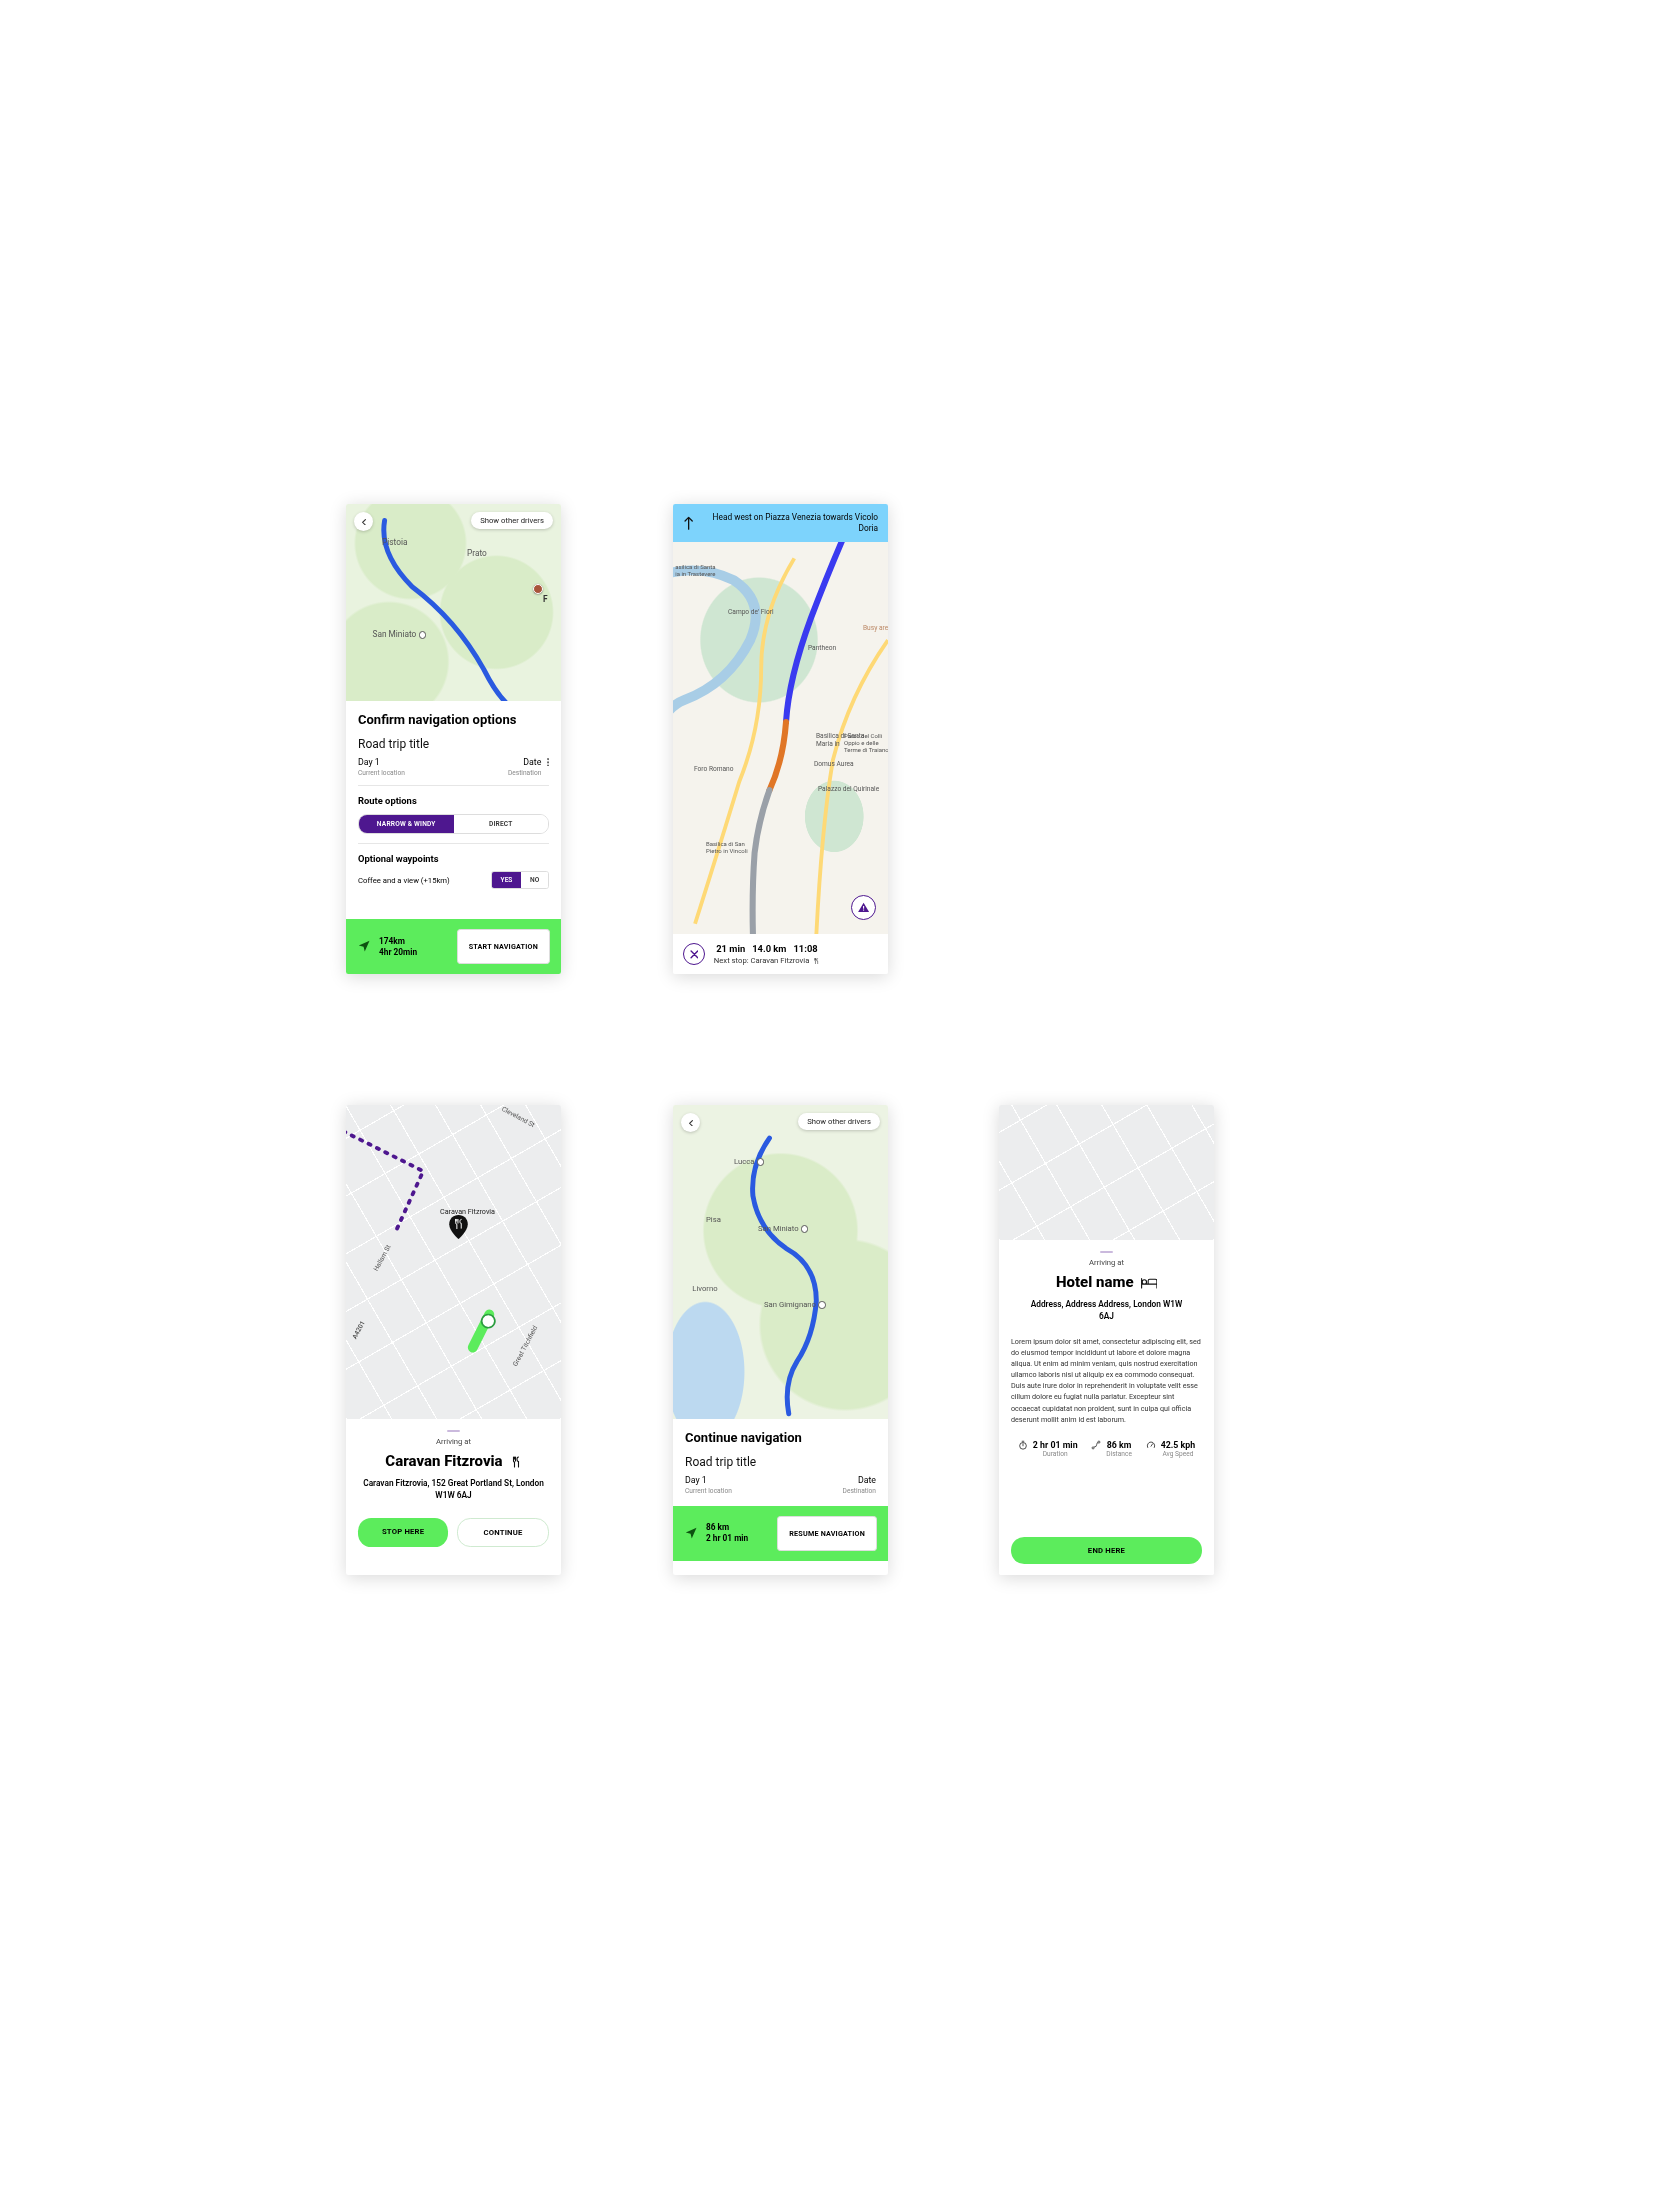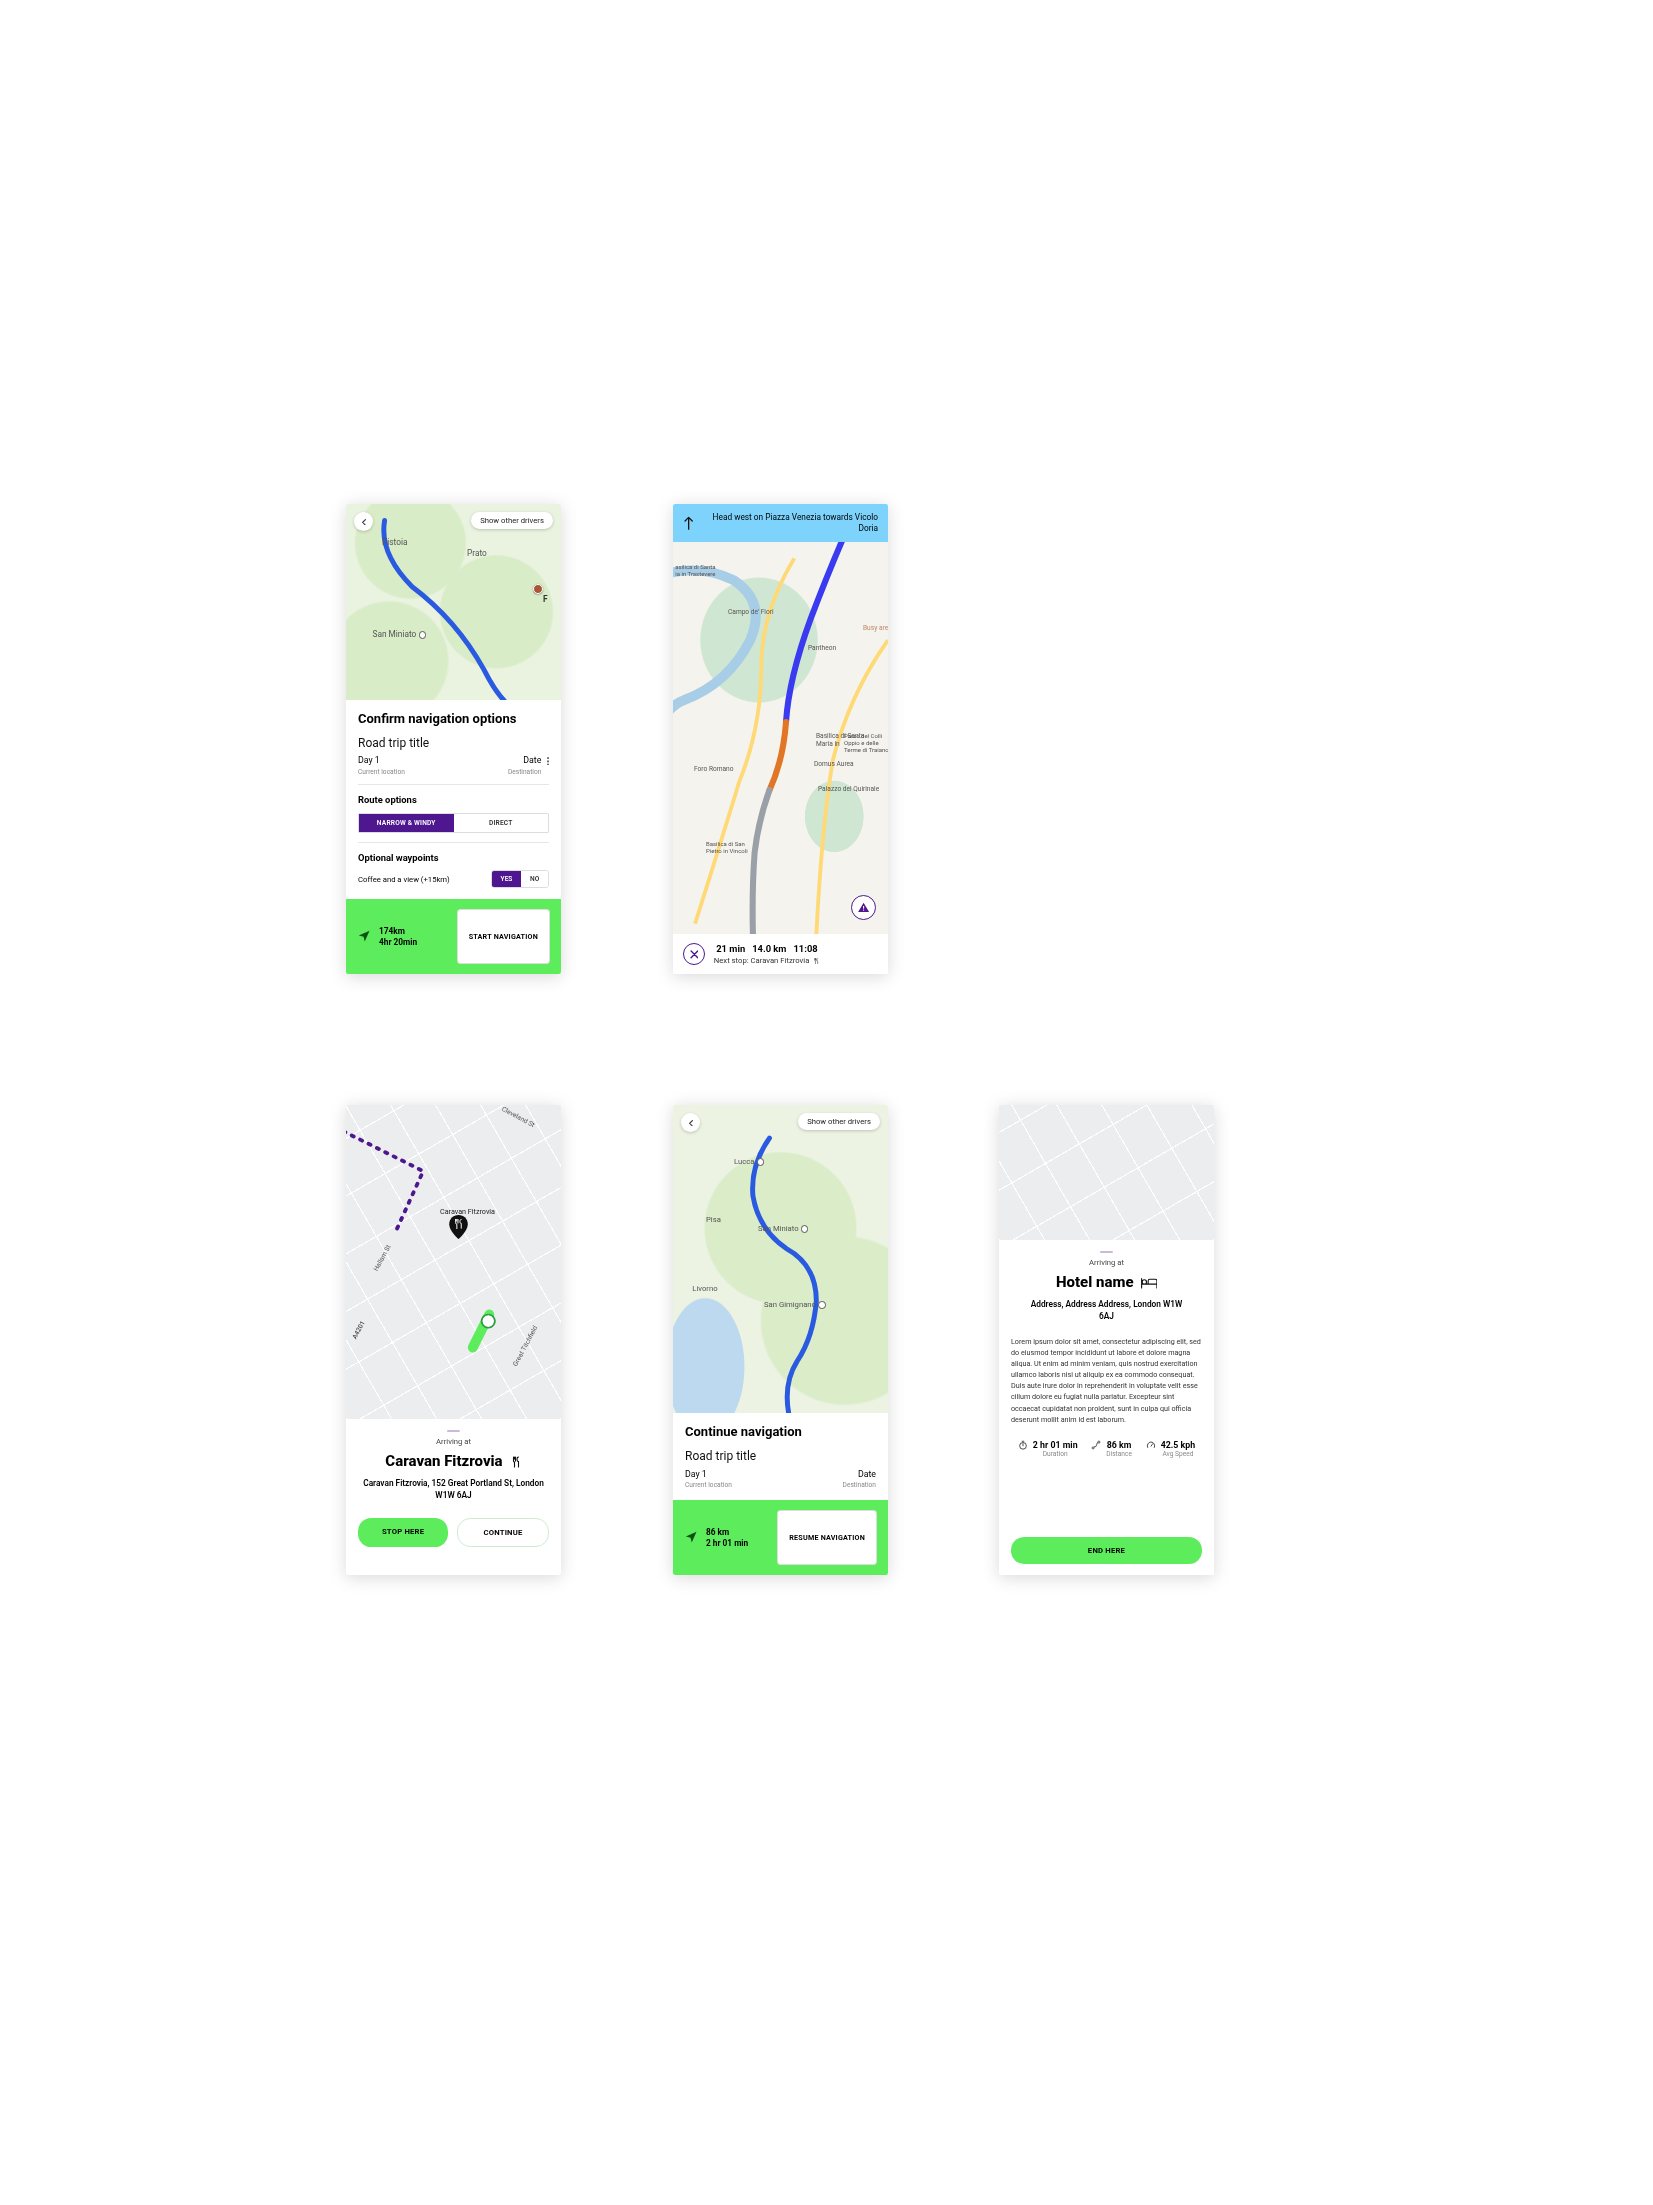--- a/index.html
+++ b/index.html
@@ -73,29 +73,29 @@
     padding:3.9px 8.8px; font-size:7.7px; box-shadow:0 1.1px 3.3px rgba(0,0,0,.2);
     color:#222;
   }
   .panel { background:#fff; padding:11px 12px; }
   .panel h2 { font-size:13px; font-weight:700; margin-bottom:10px; }
   .panel h3 { font-size:9.4px; font-weight:700; margin-bottom:7.7px; }
   .sub { font-size:12px; color:#111; margin-bottom:5.5px; }
   .row2 { display:flex; justify-content:space-between; align-items:flex-start; }
   .tiny { font-size:6.6px; color:#888; }
   .midline { border:none; border-top:0.6px solid #e6e6e6; margin:8.8px 0; }
-  .toggle-group { display:flex; border:0.6px solid #ddd; border-radius:1px; overflow:hidden; }
+  .toggle-group { display:flex; border:0.6px solid #ddd; border-radius:9px; overflow:hidden; }
   .toggle-group > div { flex:1; text-align:center; padding:5px 0; font-size:6.6px; font-weight:600; letter-spacing:0.2px; }
   .toggle-active { background:#4e178f; color:#fff; }
   .toggle-inactive { background:#fff; color:#333; }
   .small-toggle { display:flex; border:0.6px solid #ddd; border-radius:2.8px; overflow:hidden; }
   .small-toggle > div { padding:3.9px 8.8px; font-size:6.6px; font-weight:600; }
   .green-bar { background:#5cec5c; display:flex; align-items:center; padding:10px 11px; gap:7.7px; }
   .green-bar .metric-line { font-size:8.3px; font-weight:700; line-height:1.3; }
-  .btn-white { background:#fff; border-radius:3.3px; border:0.6px solid #ddd; padding:22px 11px; font-size:7.2px; font-weight:700; letter-spacing:0.2px; text-align:center; }
+  .btn-white { background:#fff; border-radius:3.3px; border:0.6px solid #ddd; padding:12px 11px; font-size:7.2px; font-weight:700; letter-spacing:0.2px; text-align:center; }
   .btn-green { background:#5cec5c; border-radius:13.2px; padding:8.8px 0; font-size:7.7px; font-weight:700; letter-spacing:0.2px; text-align:center; }
   .btn-outline { background:#fff; border:0.6px solid #cfead0; border-radius:13.2px; padding:8.8px 0; font-size:7.7px; font-weight:700; letter-spacing:0.2px; text-align:center; }
   .center { text-align:center; }
   .divider-tiny { width:13.2px; height:1.7px; border-radius:1.1px; background:#4e178f; opacity:.3; margin:0 auto 5.5px; }
   .arriving { font-size:7.7px; color:#444; }
   .big-title { font-size:15px; font-weight:800; margin-top:5.5px; }
   .addr { font-size:8.3px; font-weight:600; margin-top:7.7px; line-height:1.45; }
   .lorem { font-size:7.2px; color:#333; line-height:1.55; margin-top:13.2px; text-align:left; }
   .stats-row { display:flex; justify-content:space-around; margin-top:15.4px; }
   .stat { display:flex; gap:5px; align-items:flex-start; }

